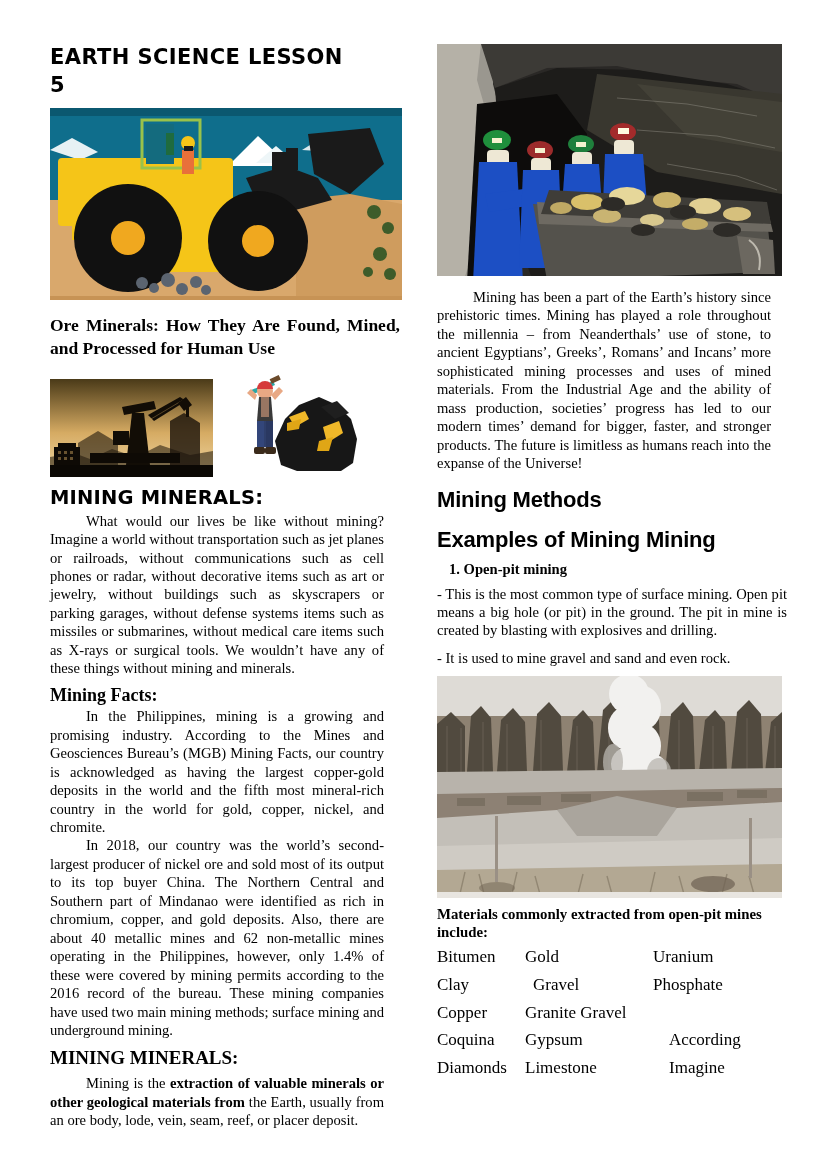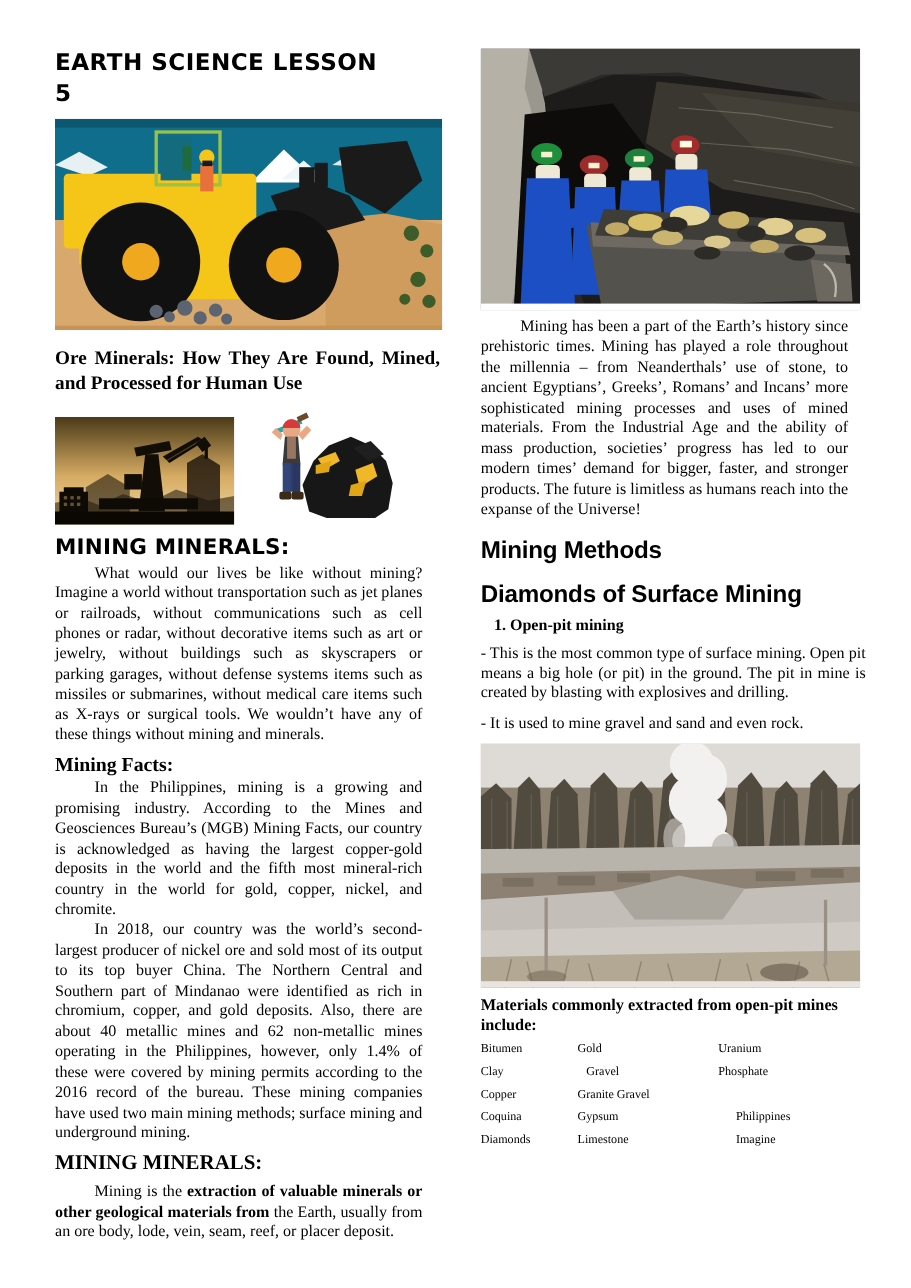--- a/index.html
+++ b/index.html
@@ -59,21 +59,21 @@
     font-weight:700;font-size:14.6px;margin:7px 0 7px 12px;
   }
   .dashline{
     font-size:14.6px;line-height:1.265;text-align:justify;
     text-align-last:left;margin:0 0 9px 0;
   }
   .tbl-title{
     font-weight:700;font-size:14.8px;line-height:1.22;margin:7px 0 2px 0;
   }
   table.materials{
-    border-collapse:collapse;width:100%;font-size:11px;
+    border-collapse:collapse;width:100%;font-size:17px;
   }
   table.materials td{
     padding:4px 0;vertical-align:top;line-height:1.15;
   }
   table.materials td.c0{width:88px;}
   table.materials td.c1{width:120px;}
 
   
   .imgbox{position:relative;overflow:hidden;background:#ddd;}
   .fig-loader{width:352px;height:192px;margin:2px 0 14px 0;}
@@ -303,21 +303,21 @@
         <g stroke="#bdb9ae" stroke-width="2" fill="none">
           <path d="M312 196 q14 10 10 30"></path>
         </g>
         <rect x="0" y="232" width="345" height="6" fill="#ffffff"></rect>
       </svg>
     </div>
 
     <p class="body">Mining has been a part of the Earth’s history since prehistoric times. Mining has played a role throughout the millennia – from Neanderthals’ use of stone, to ancient Egyptians’, Greeks’, Romans’ and Incans’ more sophisticated mining processes and uses of mined materials. From the Industrial Age and the ability of mass production, societies’ progress has led to our modern times’ demand for bigger, faster, and stronger products. The future is limitless as humans reach into the expanse of the Universe!</p>
 
     <div class="big-sans-head">Mining Methods</div>
-    <div class="big-sans-head">Diamonds   of Surface Mining</div>
+    <div class="big-sans-head">Examples   of Mining Mining</div>
 
     <div class="numlist">1. Open-pit mining</div>
     <div class="dashline">- This is the most common type of surface mining. Open pit means a big hole (or pit) in the ground. The pit in mine is created by blasting with explosives and drilling.</div>
     <div class="dashline">- It is used to mine gravel and sand and even rock.</div>
 
     <div class="imgbox fig-blast">
       <svg viewBox="0 0 345 222" preserveAspectRatio="none">
         <rect width="345" height="222" fill="#d8d5d0"></rect>
         <rect y="0" width="345" height="50" fill="#dedbd6"></rect>
 
@@ -412,21 +412,21 @@
           <td>Phosphate</td>
         </tr>
         <tr>
           <td class="c0">Copper</td>
           <td class="c1">Granite Gravel</td>
           <td></td>
         </tr>
         <tr>
           <td class="c0">Coquina</td>
           <td class="c1">Gypsum</td>
-          <td style="padding-left:16px">Philippines</td>
+          <td style="padding-left:16px">According</td>
         </tr>
         <tr>
           <td class="c0">Diamonds</td>
           <td class="c1">Limestone</td>
           <td style="padding-left:16px">Imagine</td>
         </tr>
       </tbody>
     </table>
   </div>
 </div>

